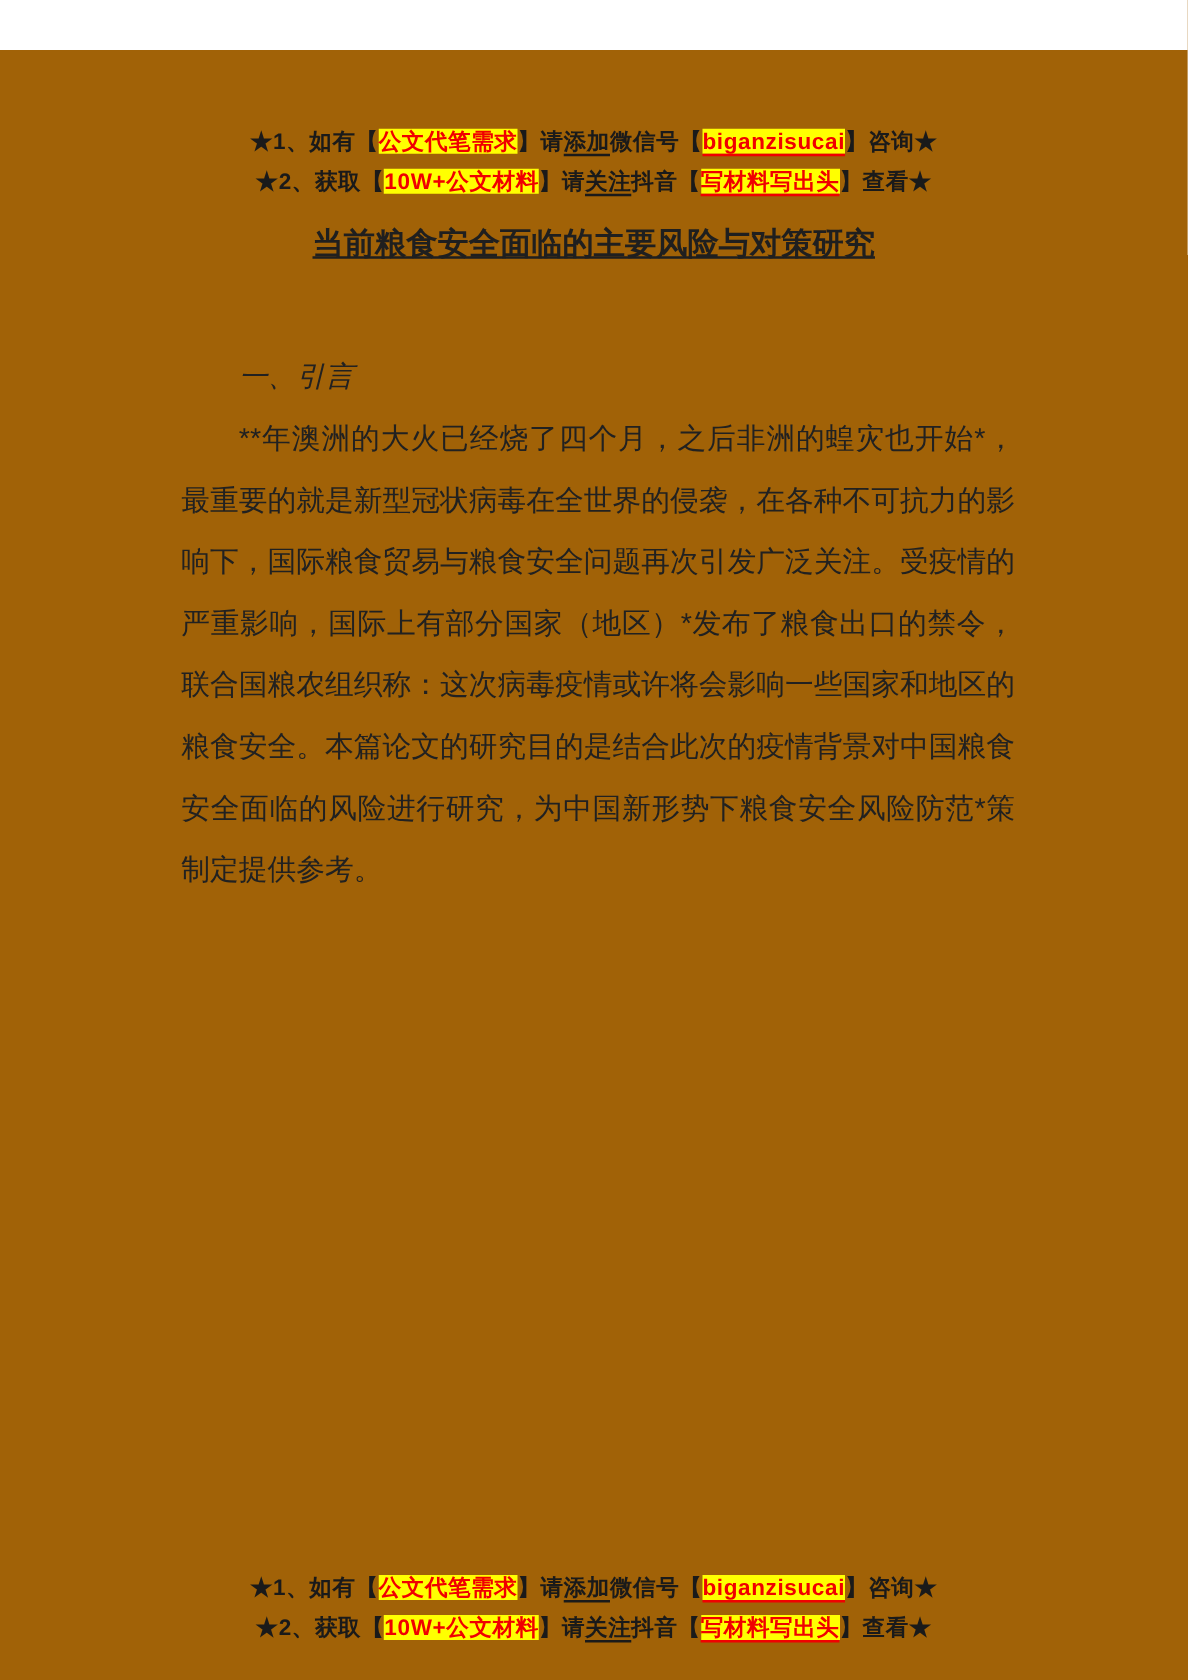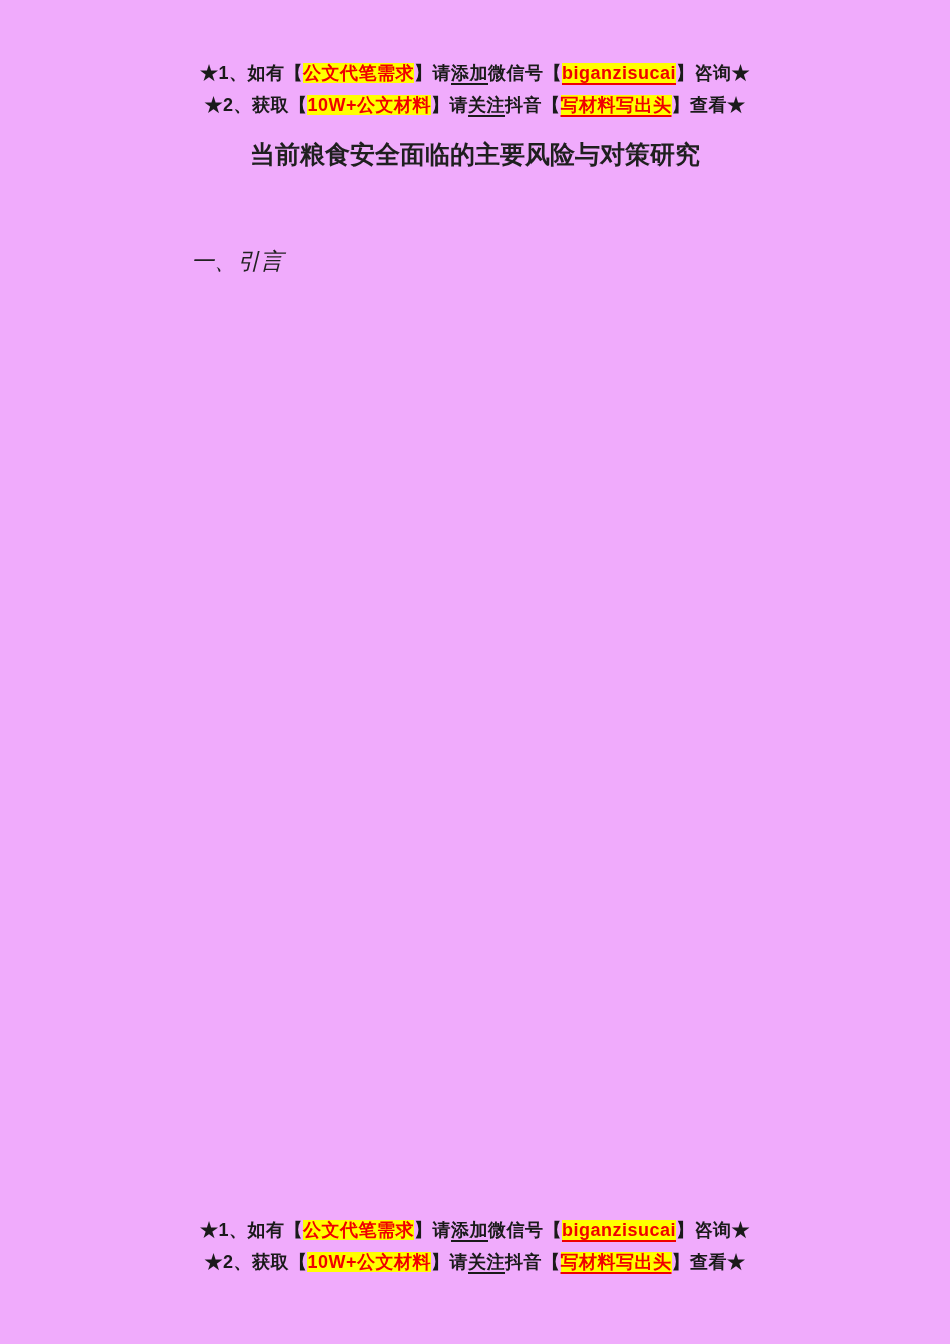--- a/index.html
+++ b/index.html
@@ -5,22 +5,23 @@
   * { margin: 0; padding: 0; box-sizing: border-box; }
   html, body { background: #ffffff; }
   body {
     width: 950px; height: 1344px;
     font-family: "Liberation Sans", sans-serif;
     position: relative;
     overflow: hidden;
   }
   .page {
     position: absolute; inset: 0;
-    background: #f0abfc;
+    background: #a16207;
     color: #212121;
+    margin-top: 40px;
   }
   
   .promo {
     position: absolute; left: 0; right: 0;
     text-align: center;
     font-size: 18px;
     font-weight: bold;
     color: #1a1a1a;
     line-height: 32px;
     letter-spacing: 0.5px;
@@ -43,20 +44,21 @@
     text-decoration-color: #f00000;
   }
   
   .doc-title {
     position: absolute;
     top: 138px; left: 0; right: 0;
     text-align: center;
     font-size: 25px;
     font-weight: bold;
     color: #1f1f1f;
+    text-decoration: underline;
   }
   
   .content {
     position: absolute;
     top: 237px;
     left: 145px;
     width: 667px;
     font-size: 23px;
     line-height: 49.3px;
     color: #212121;
@@ -79,20 +81,21 @@
 
   <div class="promo promo-top">
     <div class="promo-line"><span class="seg">★1、如有【</span><span class="seg seg-red seg-hl">公文代笔需求</span><span class="seg">】请</span><span class="seg seg-u">添加</span><span class="seg">微信号【</span><span class="seg seg-red seg-hl seg-ru">biganzisucai</span><span class="seg">】咨询★</span></div>
     <div class="promo-line"><span class="seg">★2、获取【</span><span class="seg seg-red seg-hl">10W+公文材料</span><span class="seg">】请</span><span class="seg seg-u">关注</span><span class="seg">抖音【</span><span class="seg seg-red seg-hl seg-ru">写材料写出头</span><span class="seg">】查看★</span></div>
   </div>
 
   <h1 class="doc-title">当前粮食安全面临的主要风险与对策研究</h1>
 
   <div class="content">
     <p class="section-heading">一、引言</p>
+    <p class="para">**年澳洲的大火已经烧了四个月，之后非洲的蝗灾也开始*，最重要的就是新型冠状病毒在全世界的侵袭，在各种不可抗力的影响下，国际粮食贸易与粮食安全问题再次引发广泛关注。受疫情的严重影响，国际上有部分国家（地区）*发布了粮食出口的禁令，联合国粮农组织称：这次病毒疫情或许将会影响一些国家和地区的粮食安全。本篇论文的研究目的是结合此次的疫情背景对中国粮食安全面临的风险进行研究，为中国新形势下粮食安全风险防范*策制定提供参考。</p>
   </div>
 
   <div class="promo promo-bottom">
     <div class="promo-line"><span class="seg">★1、如有【</span><span class="seg seg-red seg-hl">公文代笔需求</span><span class="seg">】请</span><span class="seg seg-u">添加</span><span class="seg">微信号【</span><span class="seg seg-red seg-hl seg-ru">biganzisucai</span><span class="seg">】咨询★</span></div>
     <div class="promo-line"><span class="seg">★2、获取【</span><span class="seg seg-red seg-hl">10W+公文材料</span><span class="seg">】请</span><span class="seg seg-u">关注</span><span class="seg">抖音【</span><span class="seg seg-red seg-hl seg-ru">写材料写出头</span><span class="seg">】查看★</span></div>
   </div>
 
 </div>
 
 </body></html>

